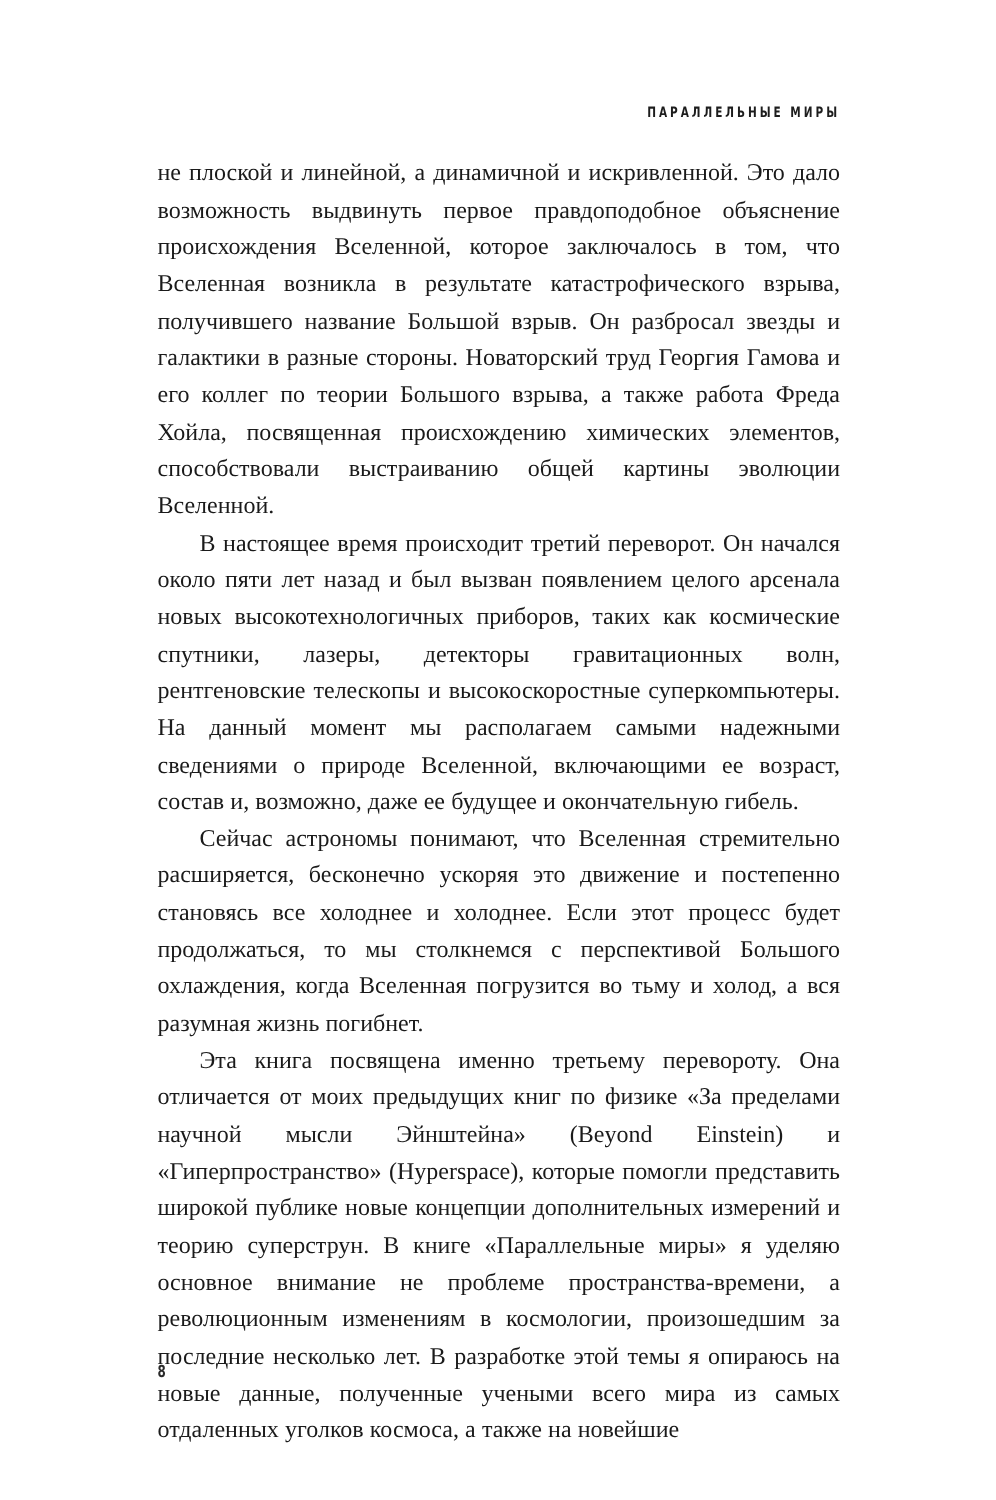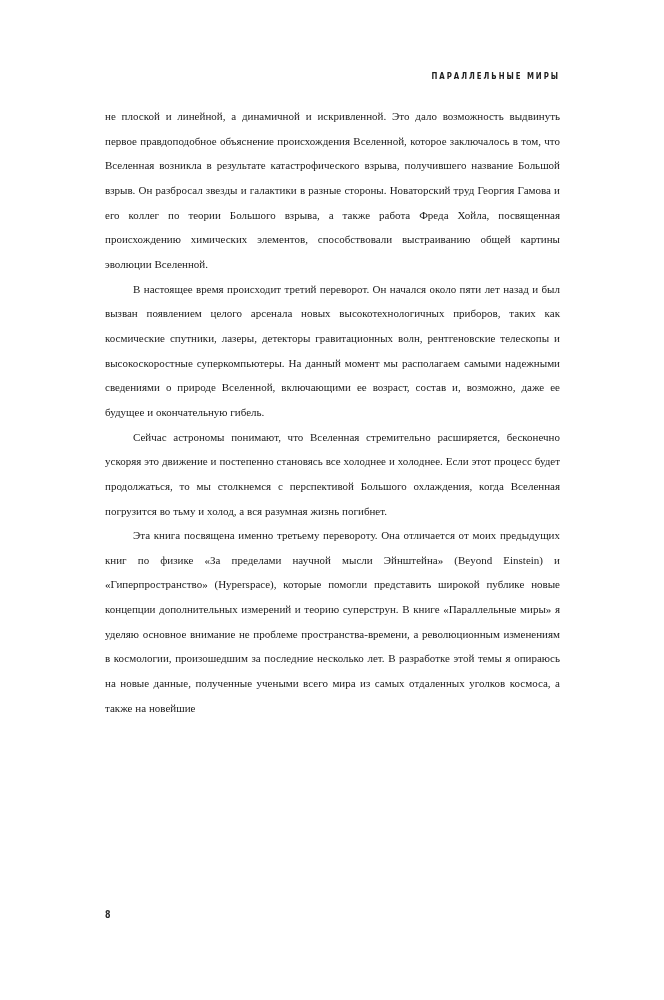--- a/index.html
+++ b/index.html
@@ -48,21 +48,21 @@
     position: absolute;
     left: 105px;
     top: 104px;
     width: 455px;
   }
 
   .para {
     margin: 0;
     text-align: justify;
     text-justify: inter-word;
-    font-size: 11px;
+    font-size: 16px;
     line-height: 24.65px;
     text-indent: 28px;
     hyphens: none;
     word-spacing: 0.1px;
   }
   .para.cont {
     text-indent: 0;
   }
 
   

